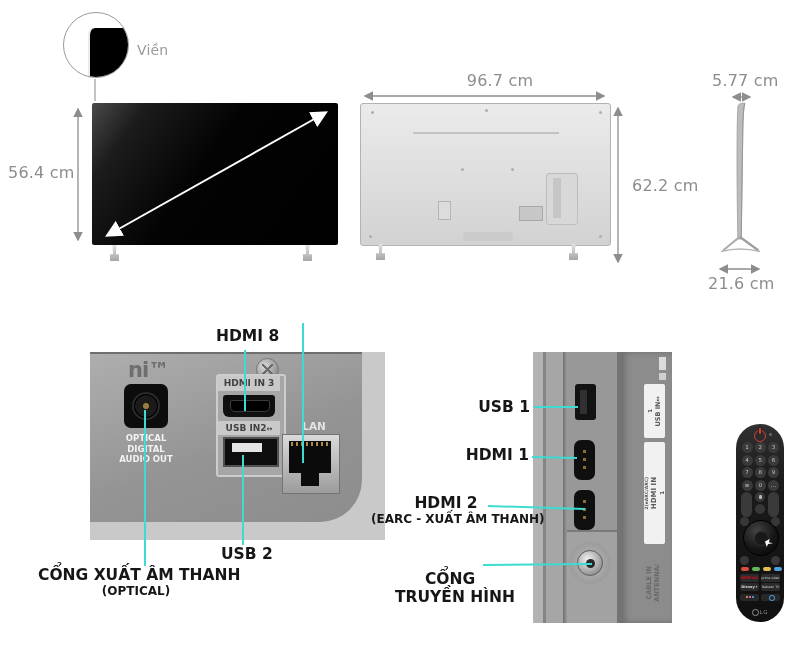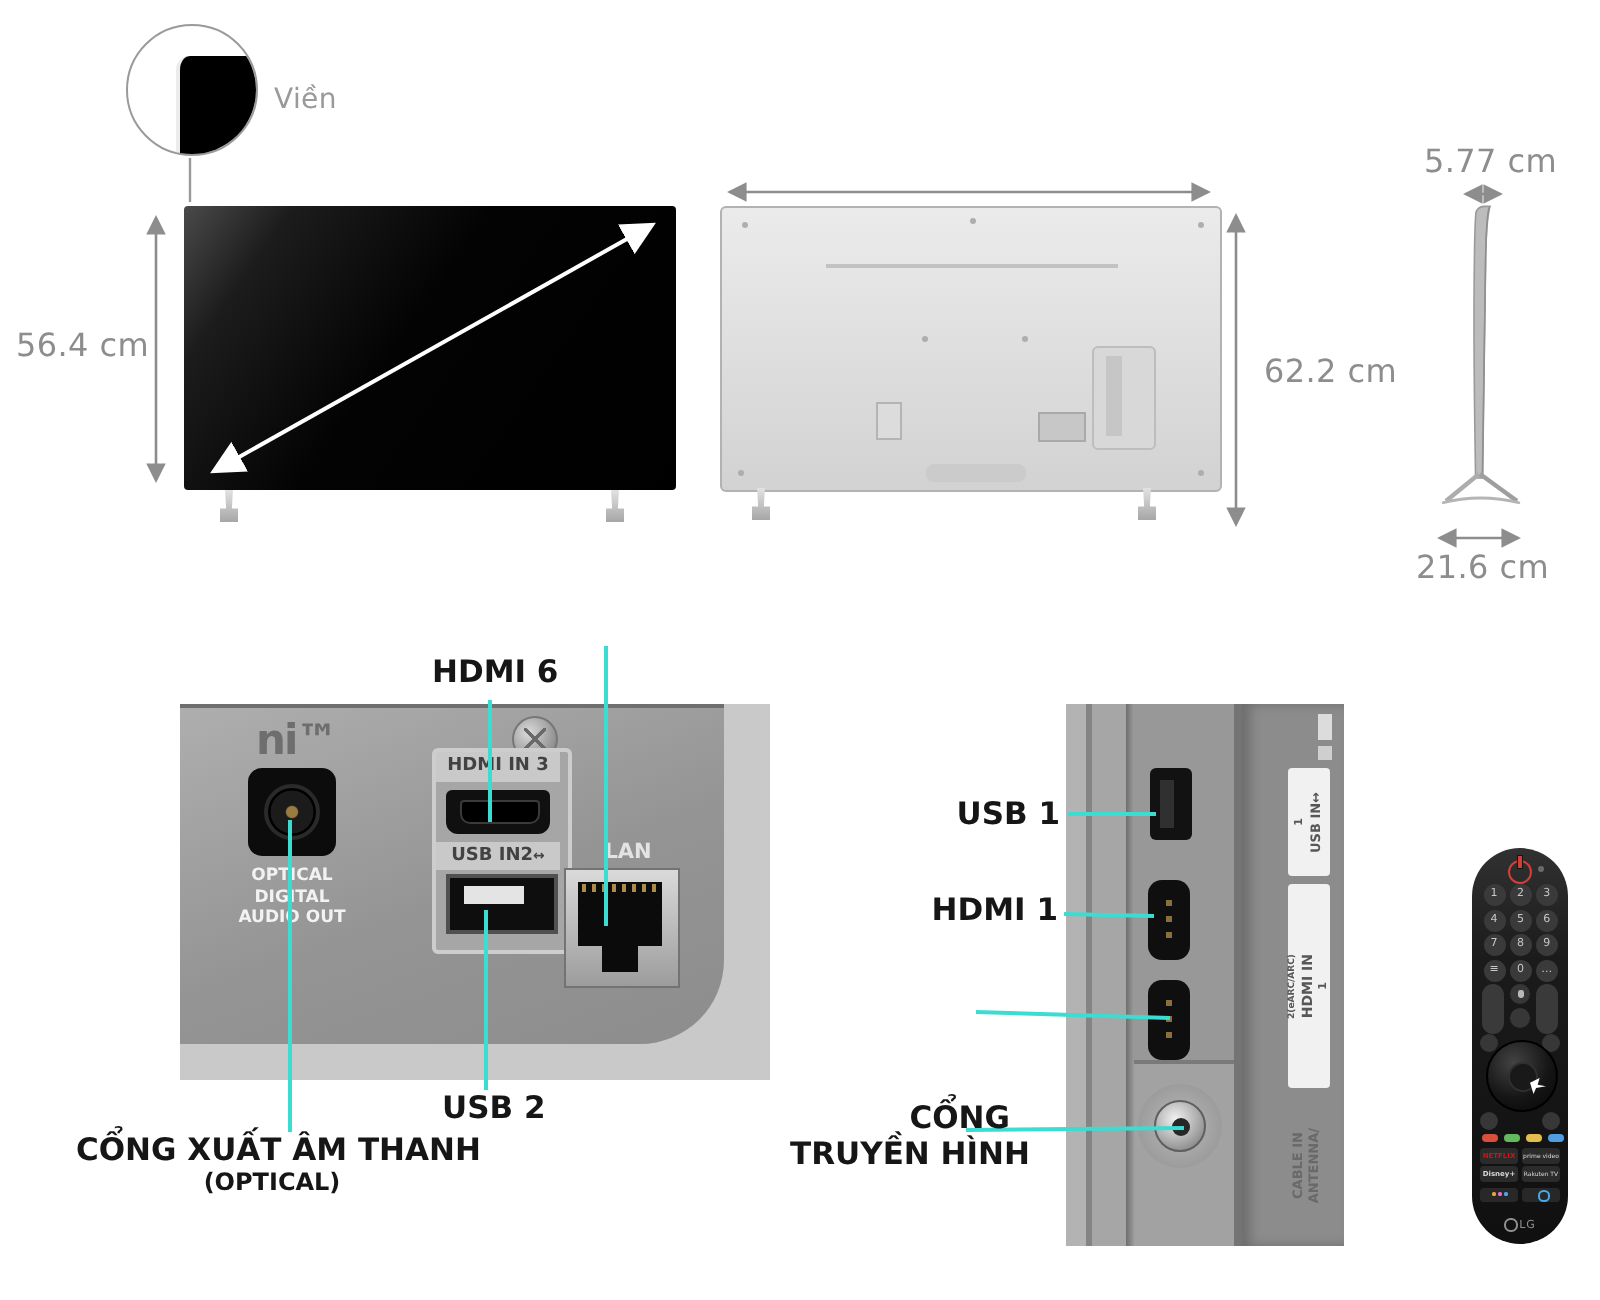--- a/index.html
+++ b/index.html
@@ -135,20 +135,21 @@
   <div class="bezel-circle">
     <div class="bezel-corner"></div>
   </div>
   <div class="bezel-label dim">Viền</div>
 
   <div class="tv-front"></div>
   <div class="foot" style="left:110px;top:245px;"></div>
   <div class="foot" style="left:303px;top:245px;"></div>
   <div class="dim" style="left:8px;top:163px;width:64px;">56.4 cm</div>
 
+  <div class="dim" style="left:440px;top:71px;width:120px;text-align:center;">96.7 cm</div>
   <div class="tv-back">
     <div class="tvb" style="left:52px;top:28px;width:146px;height:2px;"></div>
     <div class="tvb-dot" style="left:100px;top:64px;"></div>
     <div class="tvb-dot" style="left:150px;top:64px;"></div>
     <div class="tvb-dot" style="left:124px;top:5px;"></div>
     <div class="tvb-dot" style="left:10px;top:7px;"></div>
     <div class="tvb-dot" style="left:238px;top:7px;"></div>
     <div class="tvb-dot" style="left:8px;top:131px;"></div>
     <div class="tvb-dot" style="left:238px;top:131px;"></div>
     <div class="tvb-bracket"></div>
@@ -193,21 +194,21 @@
       </div>
       <div class="lan-lbl">LAN</div>
       <div class="lan-port">
         <div class="lan-in"></div>
         <div class="lan-tab"></div>
         <div class="lan-pins"></div>
       </div>
     </div>
   </div>
 
-  <div class="lbl" style="left:216px;top:328px;">HDMI 6</div>
+  <div class="lbl" style="left:216px;top:328px;">HDMI 8</div>
   <div class="lbl" style="left:221px;top:546px;">USB 2</div>
   <div class="lbl" style="left:38px;top:567px;width:196px;text-align:center;">
     <div>CỔNG XUẤT ÂM THANH</div>
     <div class="sm">(OPTICAL)</div>
   </div>
 
   <div class="photo-side">
     <div class="sv" style="left:0;width:10px;background:#b3b3b3;"></div>
     <div class="sv" style="left:10px;width:3px;background:#848484;"></div>
     <div class="sv" style="left:13px;width:17px;background:#a6a6a6;"></div>
@@ -244,21 +245,25 @@
       <span class="vtext" style="font-size:5.5px;">1</span>
     </div>
     <div class="vplain" style="left:106px;top:196px;width:28px;height:70px;">
       <span class="vtext" style="font-size:6.5px;">CABLE IN</span>
       <span class="vtext" style="font-size:6.5px;">ANTENNA/</span>
     </div>
   </div>
 
   <div class="lbl" style="left:455px;top:399px;width:75px;text-align:right;">USB 1</div>
   <div class="lbl" style="left:445px;top:447px;width:84px;text-align:right;">HDMI 1</div>
-  <div class="lbl" style="left:395px;top:551px;width:110px;text-align:right;">
+  <div class="lbl" style="left:371px;top:495px;width:150px;text-align:center;">
+    <div>HDMI 2</div>
+    <div class="sm">(EARC - XUẤT ÂM THANH)</div>
+  </div>
+  <div class="lbl" style="left:395px;top:571px;width:110px;text-align:center;">
     <div>CỔNG</div>
     <div>TRUYỀN HÌNH</div>
   </div>
 
   <div class="remote">
     <div class="pwr">
         <div class="pwr-stem"></div>
       </div>
     <div class="mic-dot"></div>
     <div class="rkeys">

